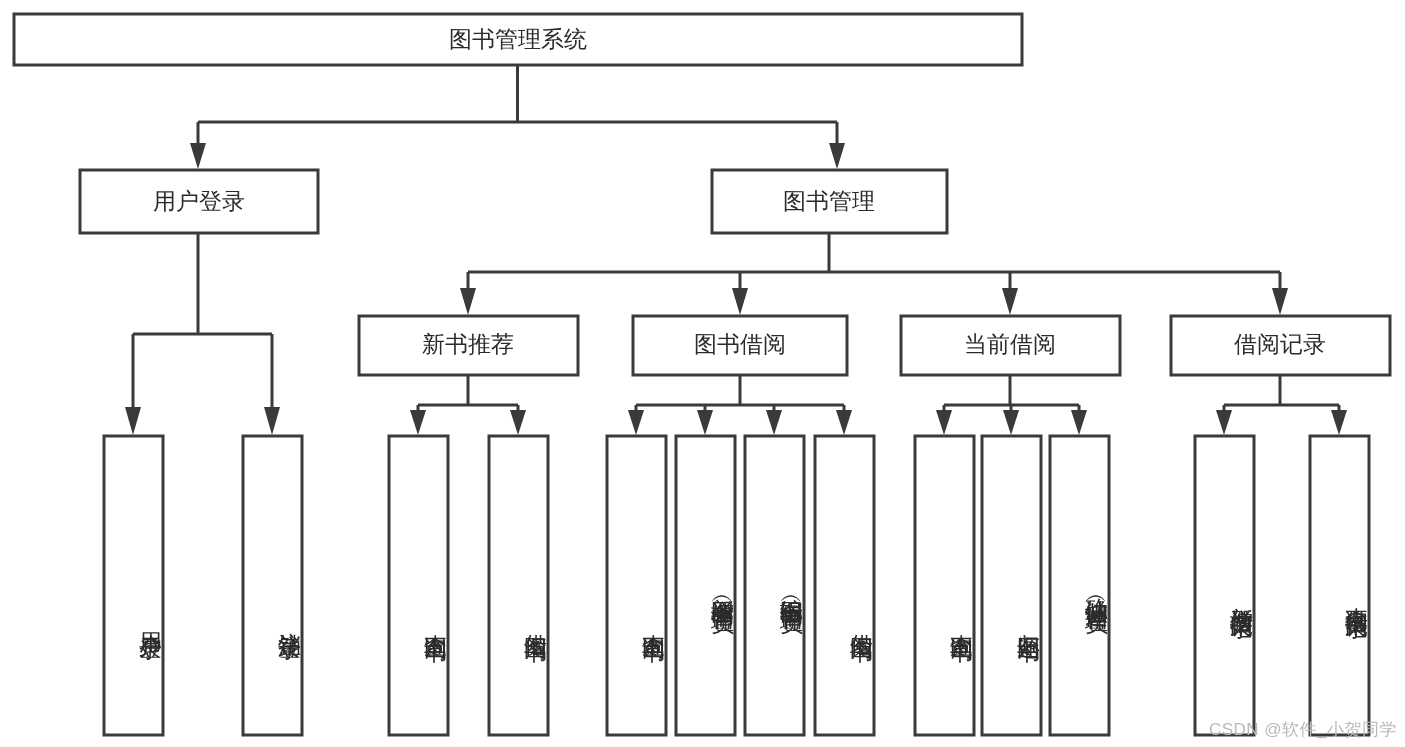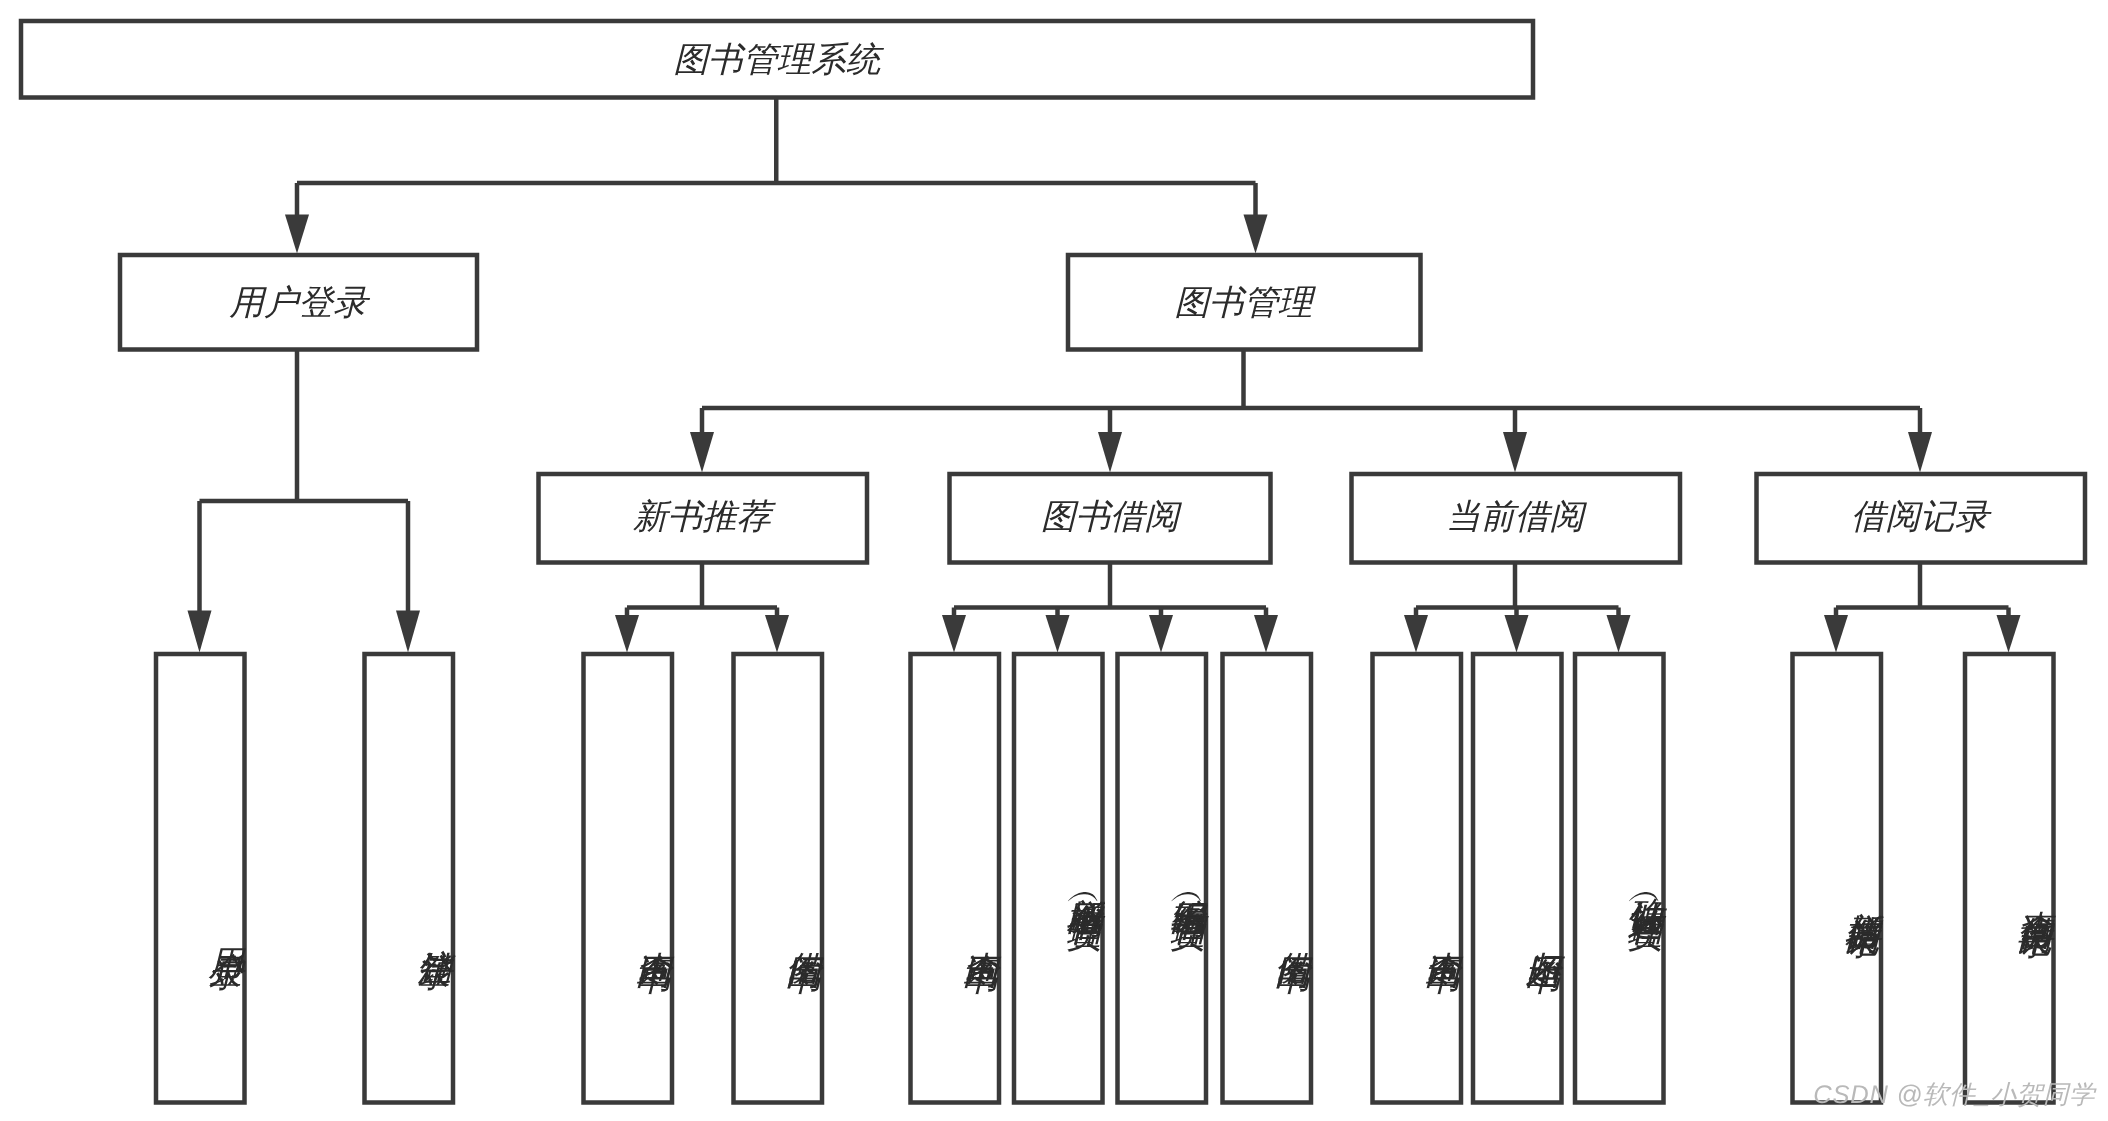--- a/index.html
+++ b/index.html
@@ -1,21 +1,21 @@
 <!DOCTYPE html>
 <html><head>
 <meta charset="utf-8">
 <style>
   html,body{margin:0;padding:0;background:#ffffff;}
   body{
     width:1405px;height:747px;
     font-family:"Liberation Sans","DejaVu Sans",sans-serif;
     overflow:hidden;
   }
-  #diagram-root{position:relative;width:1405px;height:747px;font-style:italic;}
+  #diagram-root{position:relative;width:1405px;height:747px;}
   svg.diagram{position:absolute;left:0;top:0;width:1405px;height:747px;}
   .box{fill:#ffffff;stroke:#3a3a3a;stroke-width:3;}
   .conn{stroke:#3a3a3a;stroke-width:3;fill:none;stroke-linecap:butt;}
   .arrowhead{fill:#3a3a3a;stroke:none;}
   .node-label{
     font-family:"Liberation Sans","DejaVu Sans",sans-serif;
     fill:#2b2b2b;
     font-size:23px;
     text-anchor:middle;
     dominant-baseline:middle;

